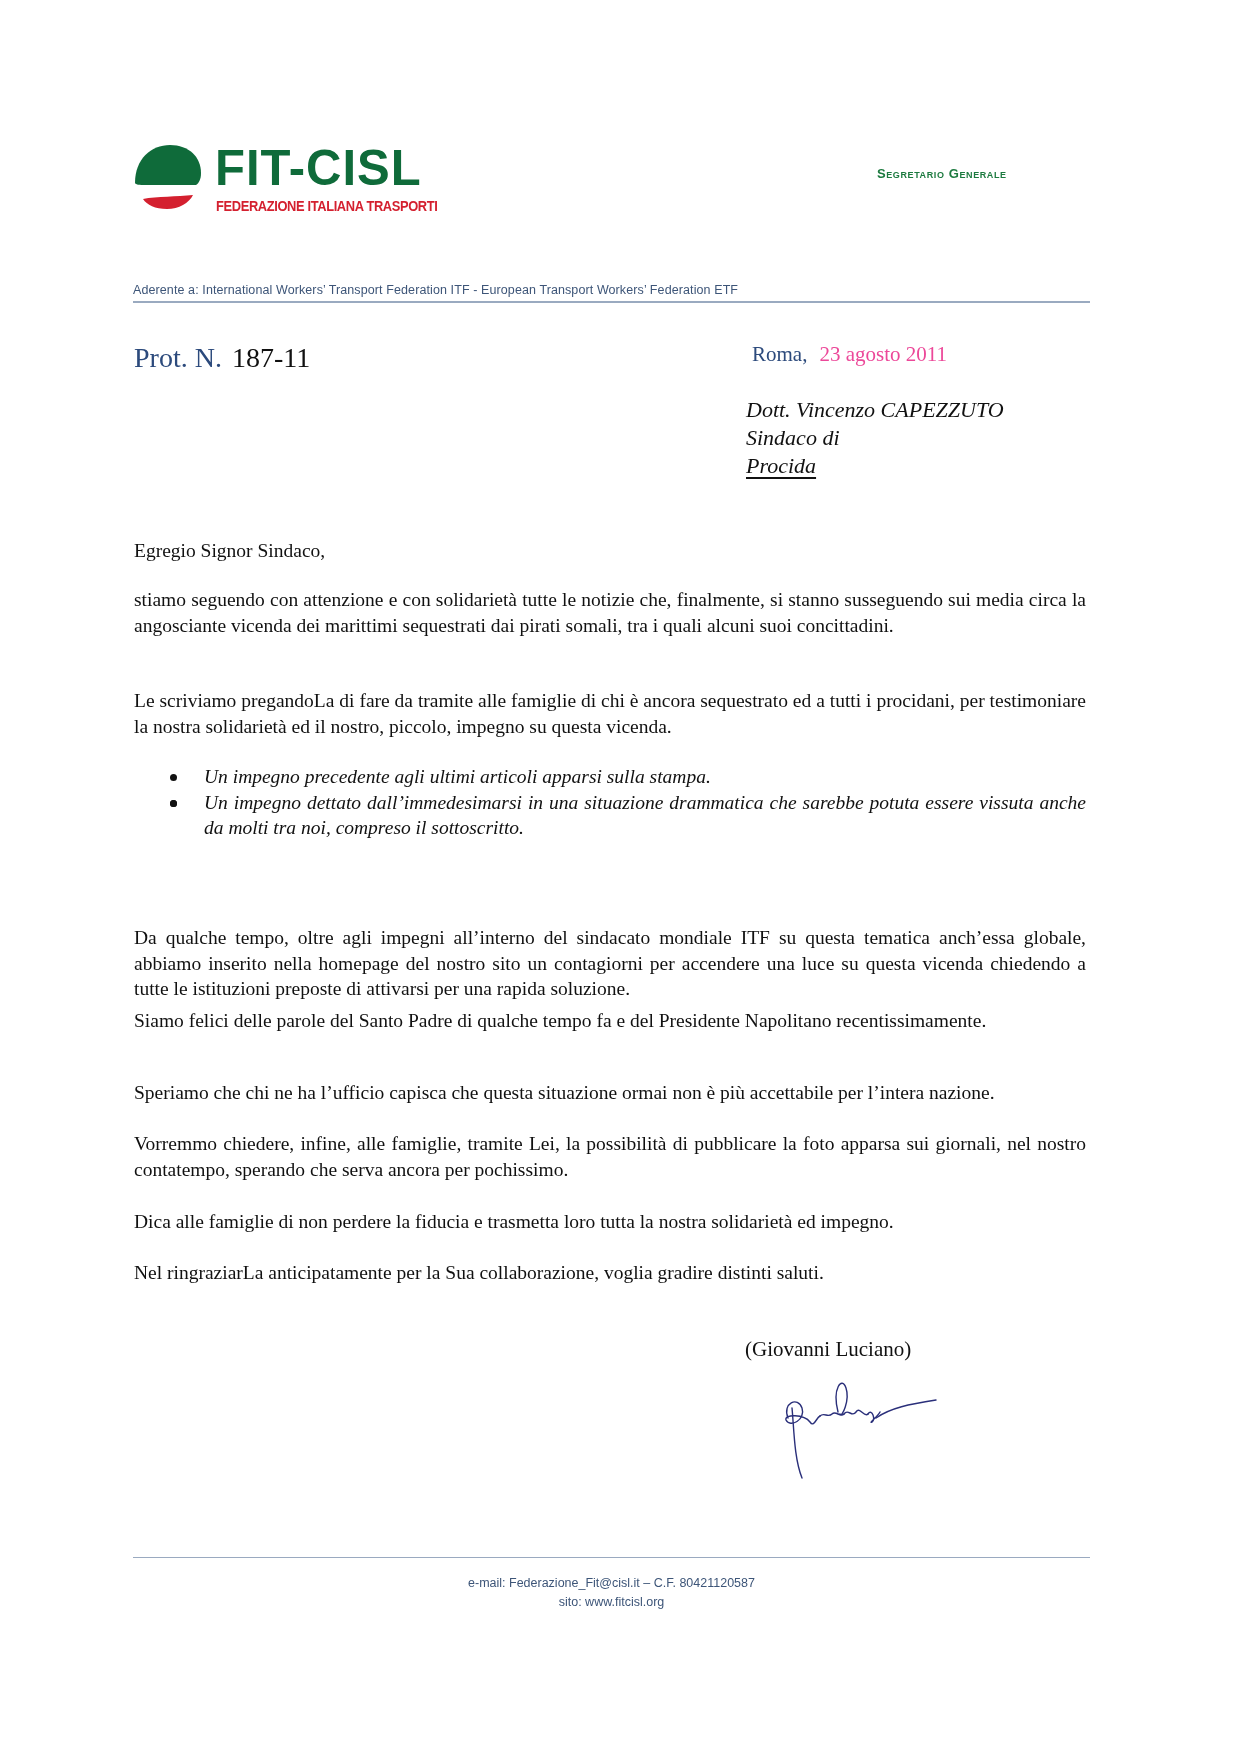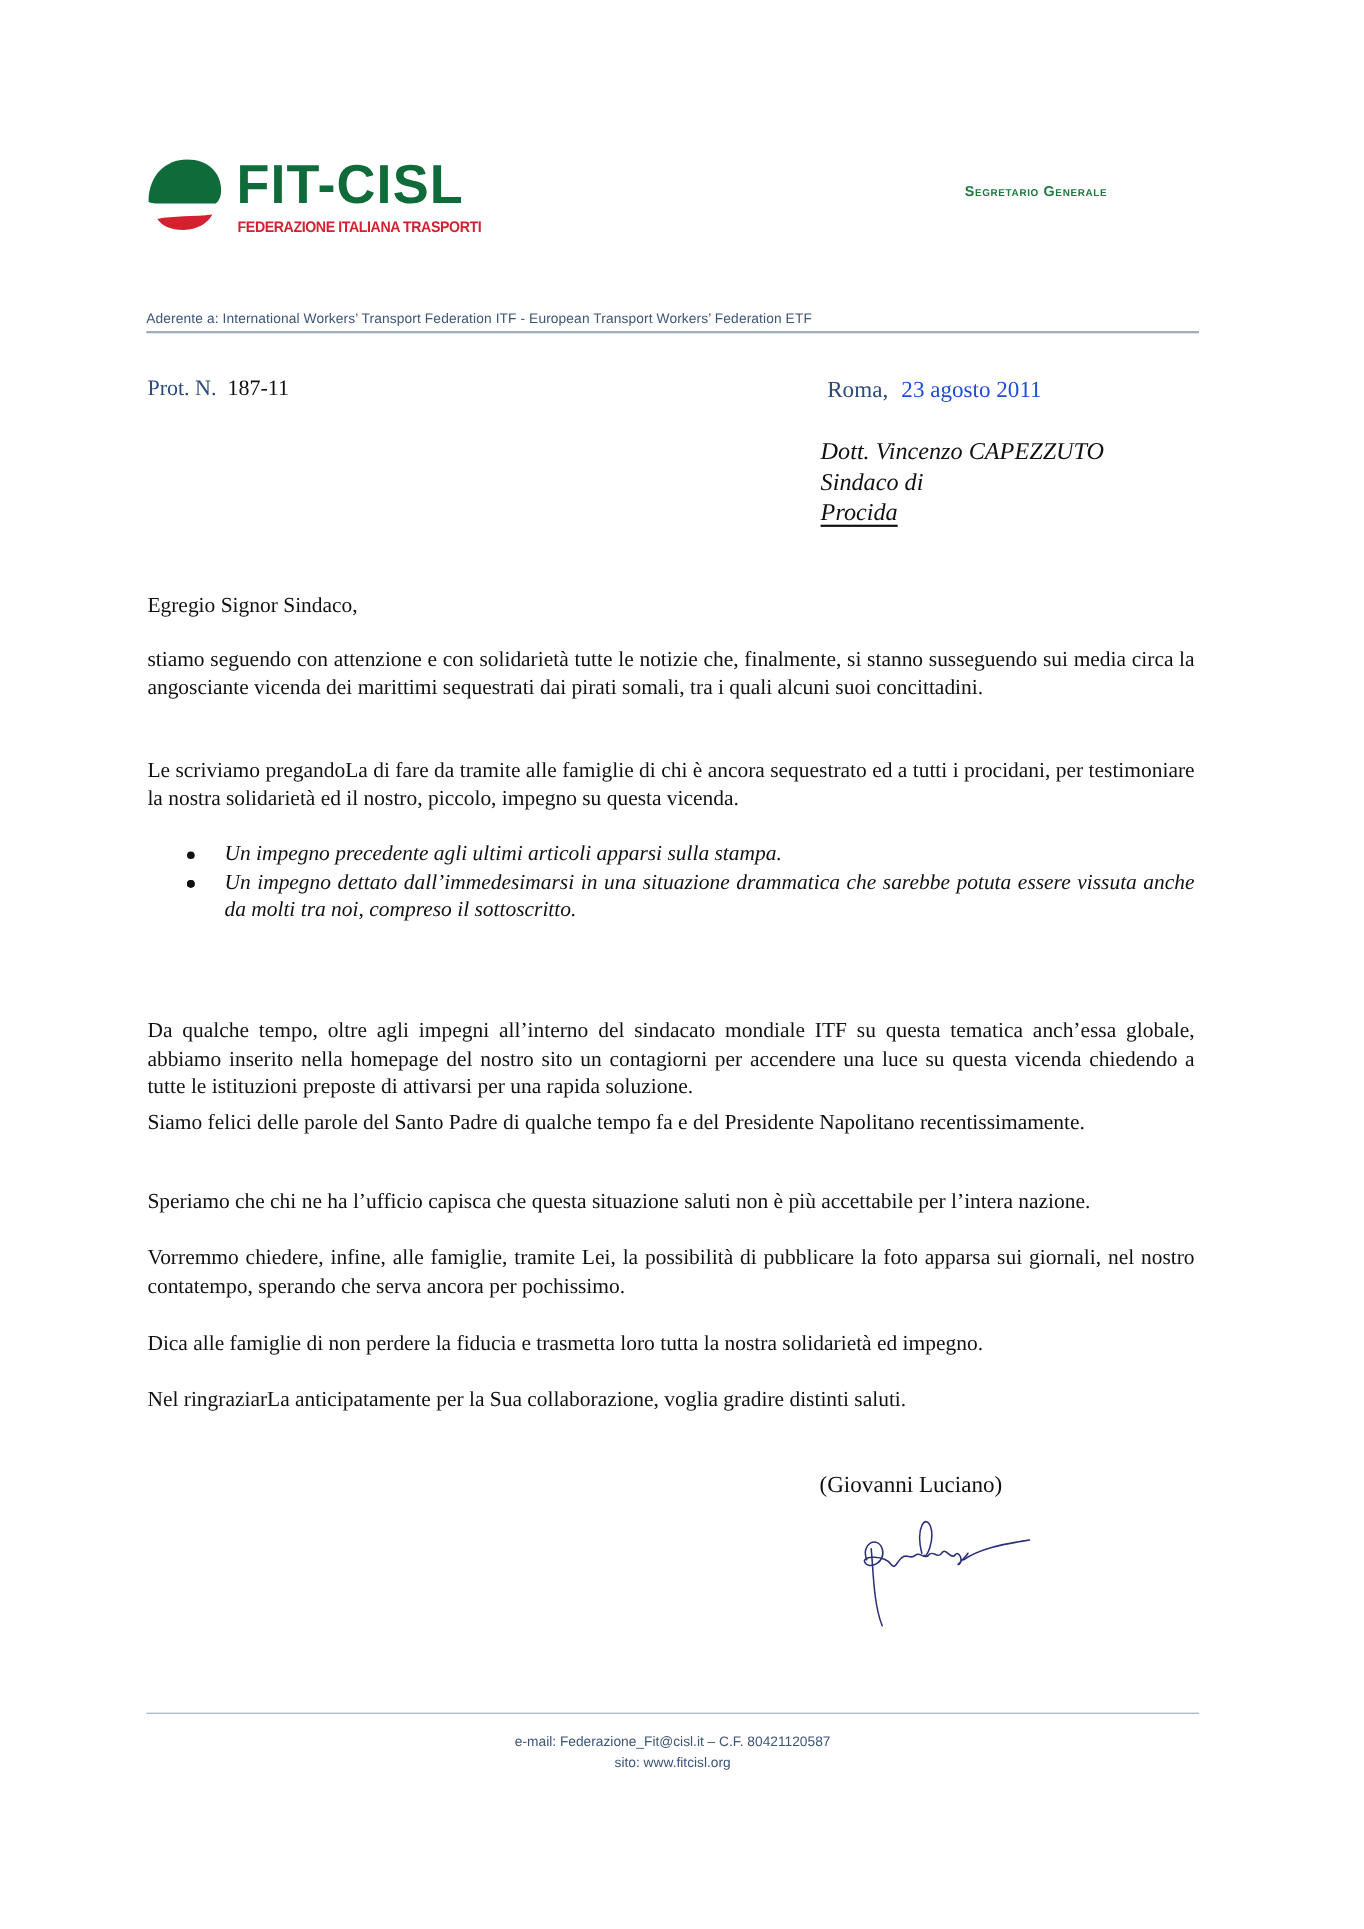--- a/index.html
+++ b/index.html
@@ -11,24 +11,24 @@
   
   .logo-icon { left:133px; top:143px; width:70px; height:70px; }
   .logo-title { left:215px; top:142px; font-size:50px; font-weight:bold; color:#0f6b3a; letter-spacing:1px; line-height:52px; transform:scaleX(0.98); transform-origin:left; }
   .logo-sub { left:216px; top:198px; font-size:14px; font-weight:bold; color:#d4202f; letter-spacing:-0.4px; line-height:16px; transform:scaleX(0.92); transform-origin:left; }
 
   .role { left:877px; top:166px; font-size:13px; font-weight:bold; color:#1c7a3f; letter-spacing:0.6px; font-variant:small-caps; }
 
   .aderente { left:133px; top:283px; font-size:12.5px; color:#3d5578; letter-spacing:0.1px; }
   .rule-top { left:133px; top:301px; width:957px; height:2px; background:#9aaac0; }
 
-  .prot { left:134px; top:342px; font-size:20px; color:#2c4a7c; }
+  .prot { left:134px; top:342px; font-size:28px; color:#2c4a7c; }
   .prot .val { color:#111; margin-left:10px; }
   .date { left:752px; top:342px; font-size:21px; color:#2c4a7c; }
-  .date .val { color:#1d4ed8; margin-left:12px; }
+  .date .val { color:#ec4899; margin-left:12px; }
 
   .recipient { left:746px; top:396px; font-size:22px; font-style:italic; color:#111; line-height:28px; }
   .recipient .u { text-decoration:underline; text-underline-offset:4px; }
 
   .body-text { left:134px; width:952px; font-size:19.5px; color:#111; line-height:25.5px; text-align:justify; }
   .greeting { top:538px; }
   .p1 { top:587px; }
   .p2 { top:688px; }
   .bullets { top:764px;font-style:italic; }
   .bullets ul { margin:0; padding:0; list-style:none; }
@@ -83,21 +83,21 @@
 <div class="abs body-text serif bullets">
   <ul>
     <li><span class="dot"></span><span>Un impegno precedente agli ultimi articoli apparsi sulla stampa.</span></li>
     <li><span class="dot"></span></li>
     <li><span class="dot"></span><span>Un impegno dettato dall’immedesimarsi in una situazione drammatica che sarebbe potuta essere vissuta anche da molti tra noi, compreso il sottoscritto.</span></li>
   </ul>
 </div>
 
 <div class="abs body-text serif p3">Da qualche tempo, oltre agli impegni all’interno del sindacato mondiale ITF su questa tematica anch’essa globale, abbiamo inserito nella homepage del nostro sito un contagiorni per accendere una luce su questa vicenda chiedendo a tutte le istituzioni preposte di attivarsi per una rapida soluzione.</div>
 <div class="abs body-text serif p4">Siamo felici delle parole del Santo Padre di qualche tempo fa e del Presidente Napolitano recentissimamente.</div>
-<div class="abs body-text serif p5">Speriamo che chi ne ha l’ufficio capisca che questa situazione saluti non è più accettabile per l’intera nazione.</div>
+<div class="abs body-text serif p5">Speriamo che chi ne ha l’ufficio capisca che questa situazione ormai non è più accettabile per l’intera nazione.</div>
 <div class="abs body-text serif p6">Vorremmo chiedere, infine, alle famiglie, tramite Lei, la possibilità di pubblicare la foto apparsa sui giornali, nel nostro contatempo, sperando che serva ancora per pochissimo.</div>
 <div class="abs body-text serif p7">Dica alle famiglie di non perdere la fiducia e trasmetta loro tutta la nostra solidarietà ed impegno.</div>
 <div class="abs body-text serif p8">Nel ringraziarLa anticipatamente per la Sua collaborazione, voglia gradire distinti saluti.</div>
 
 <div class="abs sign-name serif">(Giovanni Luciano)</div>
 <svg class="abs signature" viewBox="0 0 160 105">
   <g fill="none" stroke="#2a2f7a" stroke-width="1.4" stroke-linecap="round">
     <path d="M8 40 C2 25 18 18 22 30 C26 42 10 50 6 42 C4 36 24 36 30 44 C34 50 36 40 40 38"></path>
     <path d="M12 30 C14 50 14 80 22 100"></path>
     <path d="M40 38 C44 34 48 40 52 36 C56 32 60 40 64 36"></path>

